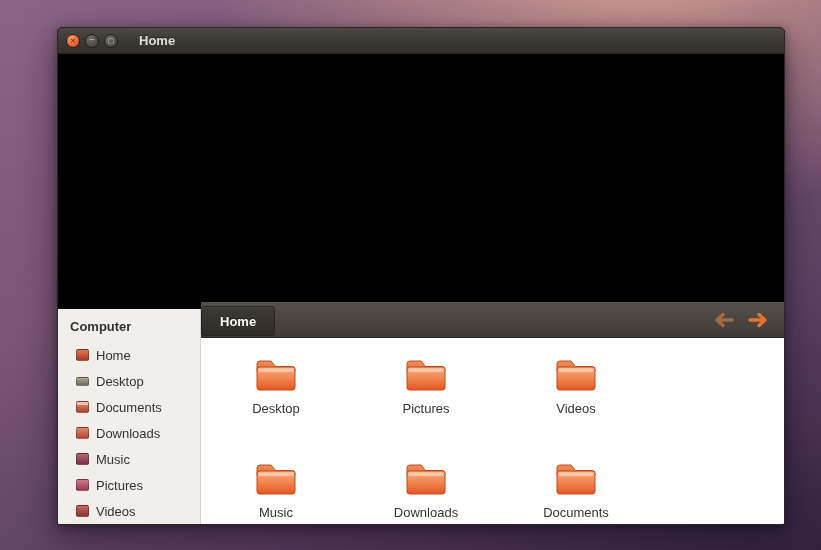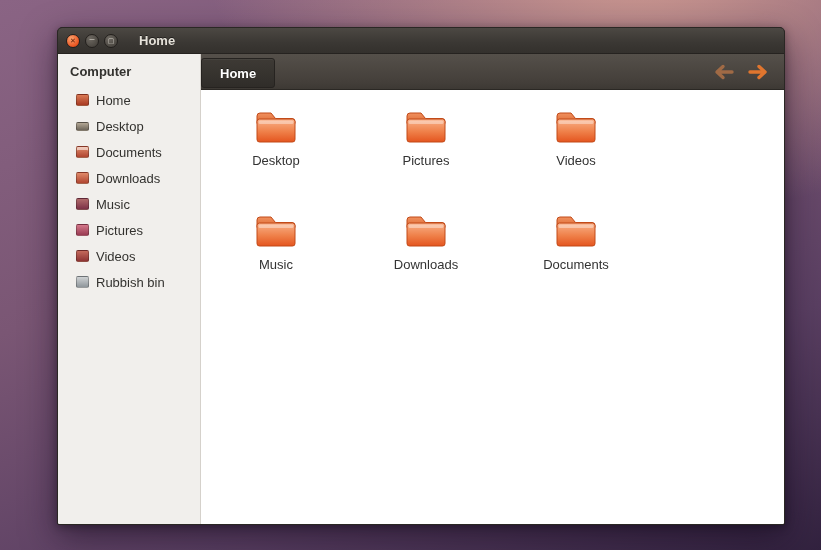--- a/index.html
+++ b/index.html
@@ -62,21 +62,21 @@
   .wbtn-max::before { content: "▢"; font-size: 7px; }
   .titlebar .title {
     color: #e6e2da;
     font-weight: bold;
     font-size: 13px;
     margin-left: 16px;
     text-shadow: 0 -1px 0 rgba(0,0,0,0.5);
   }
 
   
-  .window-body { flex: 1; display: flex; min-height: 0; }
+  .window-body { flex: 1; display: flex; min-height: 0; align-items: flex-end; }
 
   
   .sidebar {
     width: 143px;
     flex: 0 0 143px;
     background: #f1efec;
     border-right: 1px solid #d5d1cb;
     padding-top: 6px;
     font-size: 13px;
     color: #33322f;
@@ -218,24 +218,20 @@
         <span>Music</span>
       </div>
       <div class="side-item">
         <span class="si ic-pictures"></span>
         <span>Pictures</span>
       </div>
       <div class="side-item">
         <span class="si ic-videos"></span>
         <span>Videos</span>
       </div>
-      <div class="side-item">
-        <span class="si ic-rubbish"></span>
-        <span>Rubbish bin</span>
-      </div>
     </div>
 
     <div class="main">
 
       <div class="toolbar">
         <div class="crumb">Home</div>
         <div class="nav-arrows">
           <span class="nav-btn">
             <svg viewBox="0 0 22 16" width="22" height="16">
               <path d="M20 8 H6 M11 2.5 L5 8 L11 13.5" fill="none" stroke="#a06a45" stroke-width="3.4" stroke-linecap="round" stroke-linejoin="round"></path>

